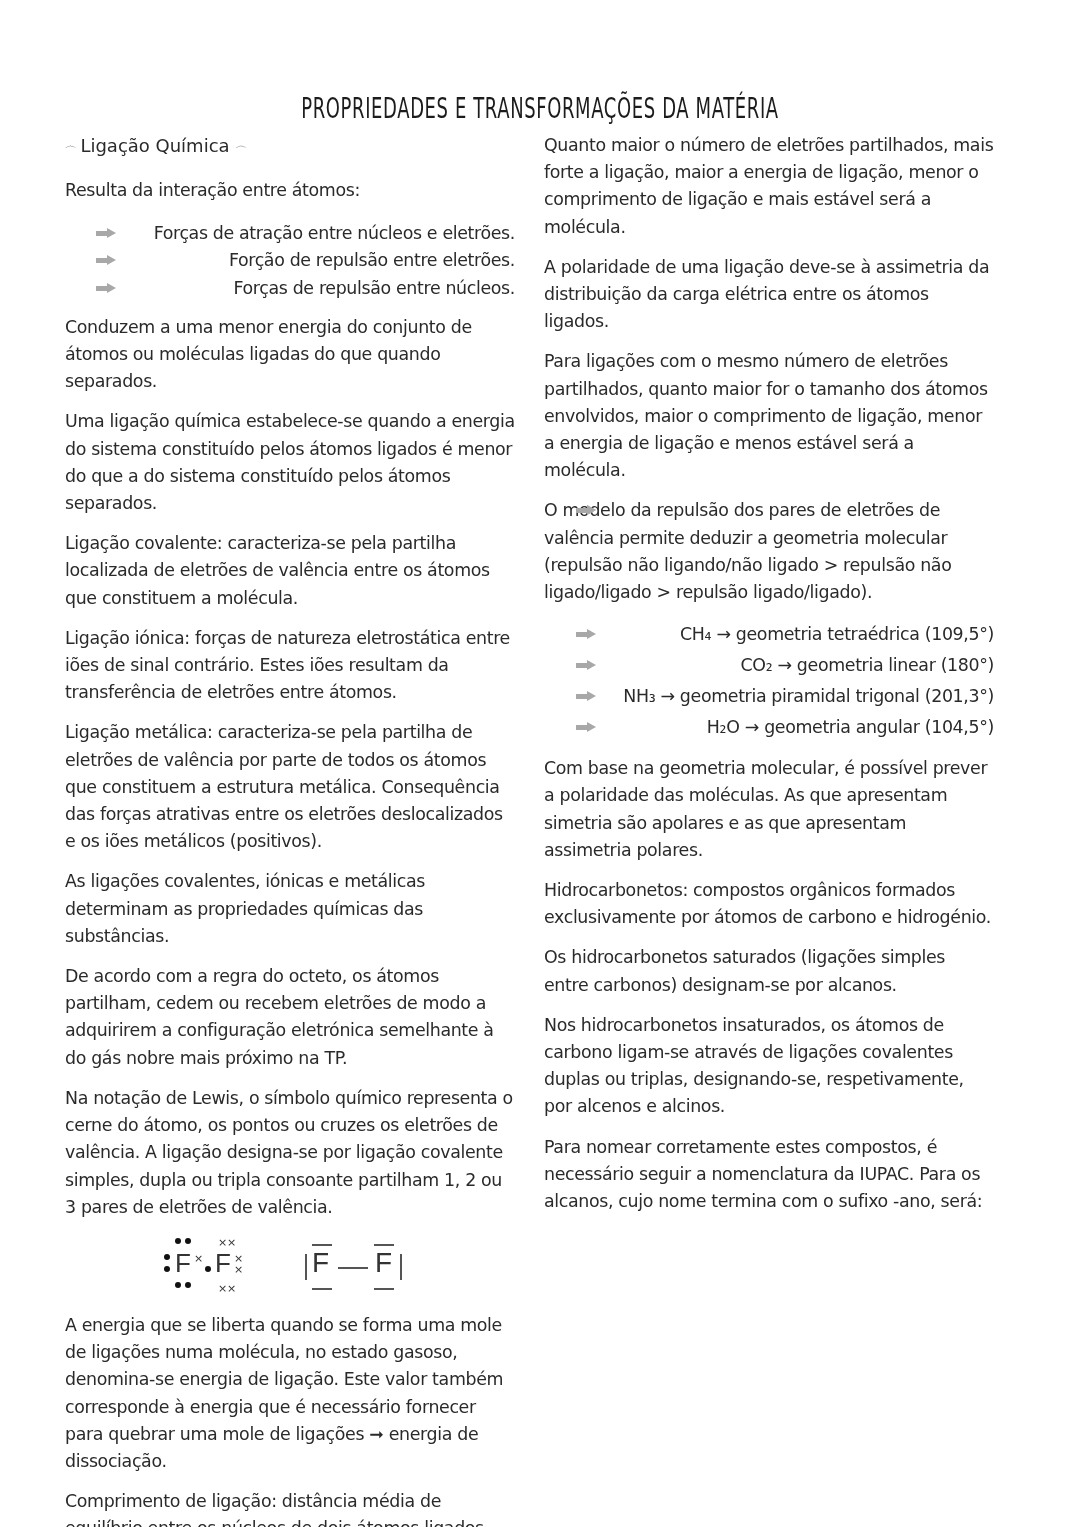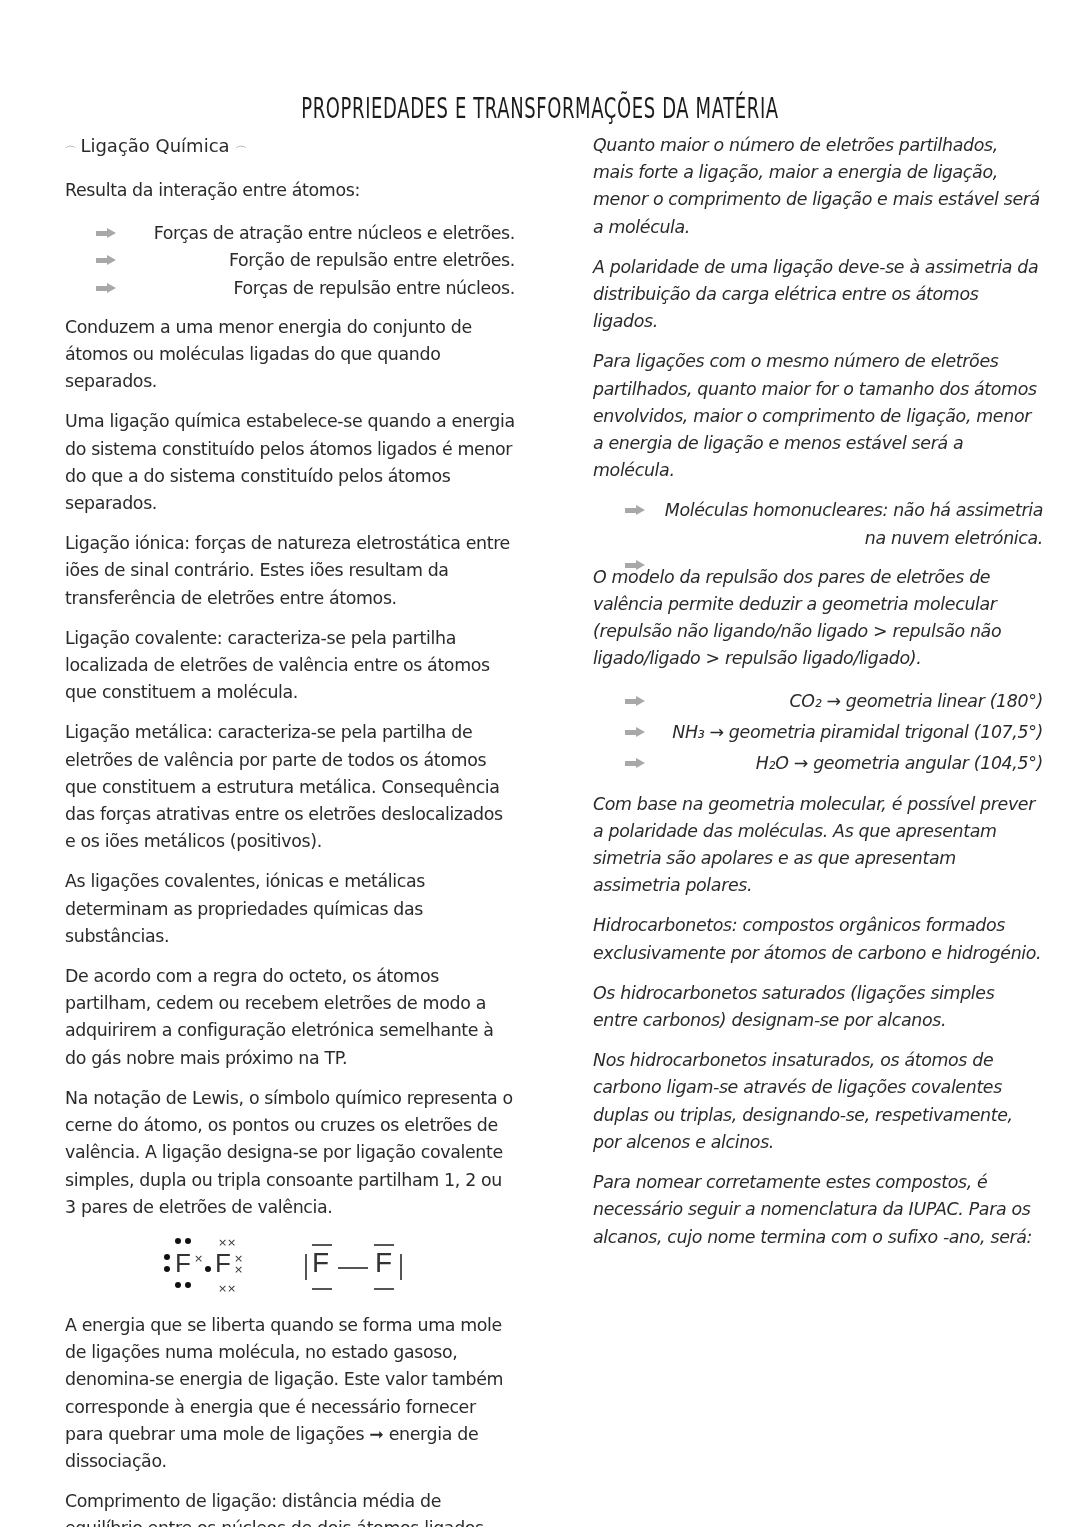--- a/index.html
+++ b/index.html
@@ -3,21 +3,21 @@
   <meta charset="utf-8">
   <style>
     html, body { margin: 0; padding: 0; background: #ffffff; }
     body { width: 1080px; height: 1527px; position: relative; overflow: hidden;
       font-family: "DejaVu Sans", sans-serif; color: #2a2a2a; }
     .title { position: absolute; top: 72px; left: 0; width: 1080px; text-align: center;
       font-family: "DejaVu Sans", sans-serif; font-size: 29px; letter-spacing: 1px;
       transform: scaleX(0.62); transform-origin: 540px 0; color: #1c1c1c; font-weight: normal; }
     .col { position: absolute; top: 132px; }
     .col.left { left: 65px; width: 450px; }
-    .col.right { left: 593px; width: 450px; font-style: italic; }
+    .col.right { left: 544px; width: 450px; }
     p { margin: 0 0 13px 0; font-size: 17.4px; line-height: 27.2px; letter-spacing: -0.35px; }
     .heading { font-size: 18px; line-height: 27px; margin: 0 0 18px 0; display: flex; align-items: center; gap: 6px; }
     .flourish { font-size: 12px; color: #888; letter-spacing: -2px; transform: scaleY(0.6); display:inline-block; }
     ul { list-style: none; margin: 0 0 12px 0; padding: 0; text-align: right; }
     li { position: relative; font-size: 17.4px; line-height: 27.2px; letter-spacing: -0.35px; }
     .left ul li { padding-left: 65px; }
     .right ul li { padding-left: 66px; }
     .arrow { position: absolute; top: 8px; width: 20px; height: 11px; }
     .left .arrow { left: 31px; }
     .right .arrow { left: 32px; }
@@ -56,22 +56,22 @@
           <span class="shaft"></span>
           <span class="head"></span>
         </span><span>Forção de repulsão entre eletrões.</span></li>
     <li><span class="arrow">
           <span class="shaft"></span>
           <span class="head"></span>
         </span><span>Forças de repulsão entre núcleos.</span></li>
   </ul>
   <p>Conduzem a uma menor energia do conjunto de átomos ou moléculas ligadas do que quando separados.</p>
   <p>Uma ligação química estabelece-se quando a energia do sistema constituído pelos átomos ligados é menor do que a do sistema constituído pelos átomos separados.</p>
+  <p>Ligação covalente: caracteriza-se pela partilha localizada de eletrões de valência entre os átomos que constituem a molécula.</p>
   <p>Ligação iónica: forças de natureza eletrostática entre iões de sinal contrário. Estes iões resultam da transferência de eletrões entre átomos.</p>
-  <p>Ligação covalente: caracteriza-se pela partilha localizada de eletrões de valência entre os átomos que constituem a molécula.</p>
   <p>Ligação metálica: caracteriza-se pela partilha de eletrões de valência por parte de todos os átomos que constituem a estrutura metálica. Consequência das forças atrativas entre os eletrões deslocalizados e os iões metálicos (positivos).</p>
   <p>As ligações covalentes, iónicas e metálicas determinam as propriedades químicas das substâncias.</p>
   <p>De acordo com a regra do octeto, os átomos partilham, cedem ou recebem eletrões de modo a adquirirem a configuração eletrónica semelhante à do gás nobre mais próximo na TP.</p>
   <p>Na notação de Lewis, o símbolo químico representa o cerne do átomo, os pontos ou cruzes os eletrões de valência. A ligação designa-se por ligação covalente simples, dupla ou tripla consoante partilham 1, 2 ou 3 pares de eletrões de valência.</p>
 
   <div class="lewis">
     <div class="lewis-dot">
 
       <span class="dot" style="left:12px;top:4px"></span>
         <span class="dot" style="left:22px;top:4px"></span>
@@ -109,36 +109,40 @@
 </div>
 
 <div class="col right">
   <p>Quanto maior o número de eletrões partilhados, mais forte a ligação, maior a energia de ligação, menor o comprimento de ligação e mais estável será a molécula.</p>
   <p>A polaridade de uma ligação deve-se à assimetria da distribuição da carga elétrica entre os átomos ligados.</p>
   <p>Para ligações com o mesmo número de eletrões partilhados, quanto maior for o tamanho dos átomos envolvidos, maior o comprimento de ligação, menor a energia de ligação e menos estável será a molécula.</p>
   <ul>
     <li><span class="arrow">
           <span class="shaft"></span>
           <span class="head"></span>
-        </span><span>Moléculas homonucleares: não há assimetria na nuvem eletrónica.</span></li>
+        </span></li>
     <li><span class="arrow">
           <span class="shaft"></span>
           <span class="head"></span>
         </span></li>
   </ul>
   <p>O modelo da repulsão dos pares de eletrões de valência permite deduzir a geometria molecular (repulsão não ligando/não ligado &gt; repulsão não ligado/ligado &gt; repulsão ligado/ligado).</p>
   <ul class="geo">
     <li><span class="arrow">
           <span class="shaft"></span>
           <span class="head"></span>
+        </span><span>CH₄</span> <span>→ geometria tetraédrica (109,5°)</span></li>
+    <li><span class="arrow">
+          <span class="shaft"></span>
+          <span class="head"></span>
         </span><span>CO₂</span> <span>→ geometria linear (180°)</span></li>
     <li><span class="arrow">
           <span class="shaft"></span>
           <span class="head"></span>
-        </span><span>NH₃</span> <span>→ geometria piramidal trigonal (107,5°)</span></li>
+        </span><span>NH₃</span> <span>→ geometria piramidal trigonal (201,3°)</span></li>
     <li><span class="arrow">
           <span class="shaft"></span>
           <span class="head"></span>
         </span><span>H₂O</span> <span>→ geometria angular (104,5°)</span></li>
   </ul>
   <p>Com base na geometria molecular, é possível prever a polaridade das moléculas. As que apresentam simetria são apolares e as que apresentam assimetria polares.</p>
   <p>Hidrocarbonetos: compostos orgânicos formados exclusivamente por átomos de carbono e hidrogénio.</p>
   <p>Os hidrocarbonetos saturados (ligações simples entre carbonos) designam-se por alcanos.</p>
   <p>Nos hidrocarbonetos insaturados, os átomos de carbono ligam-se através de ligações covalentes duplas ou triplas, designando-se, respetivamente, por alcenos e alcinos.</p>
   <p>Para nomear corretamente estes compostos, é necessário seguir a nomenclatura da IUPAC. Para os alcanos, cujo nome termina com o sufixo -ano, será:</p>

